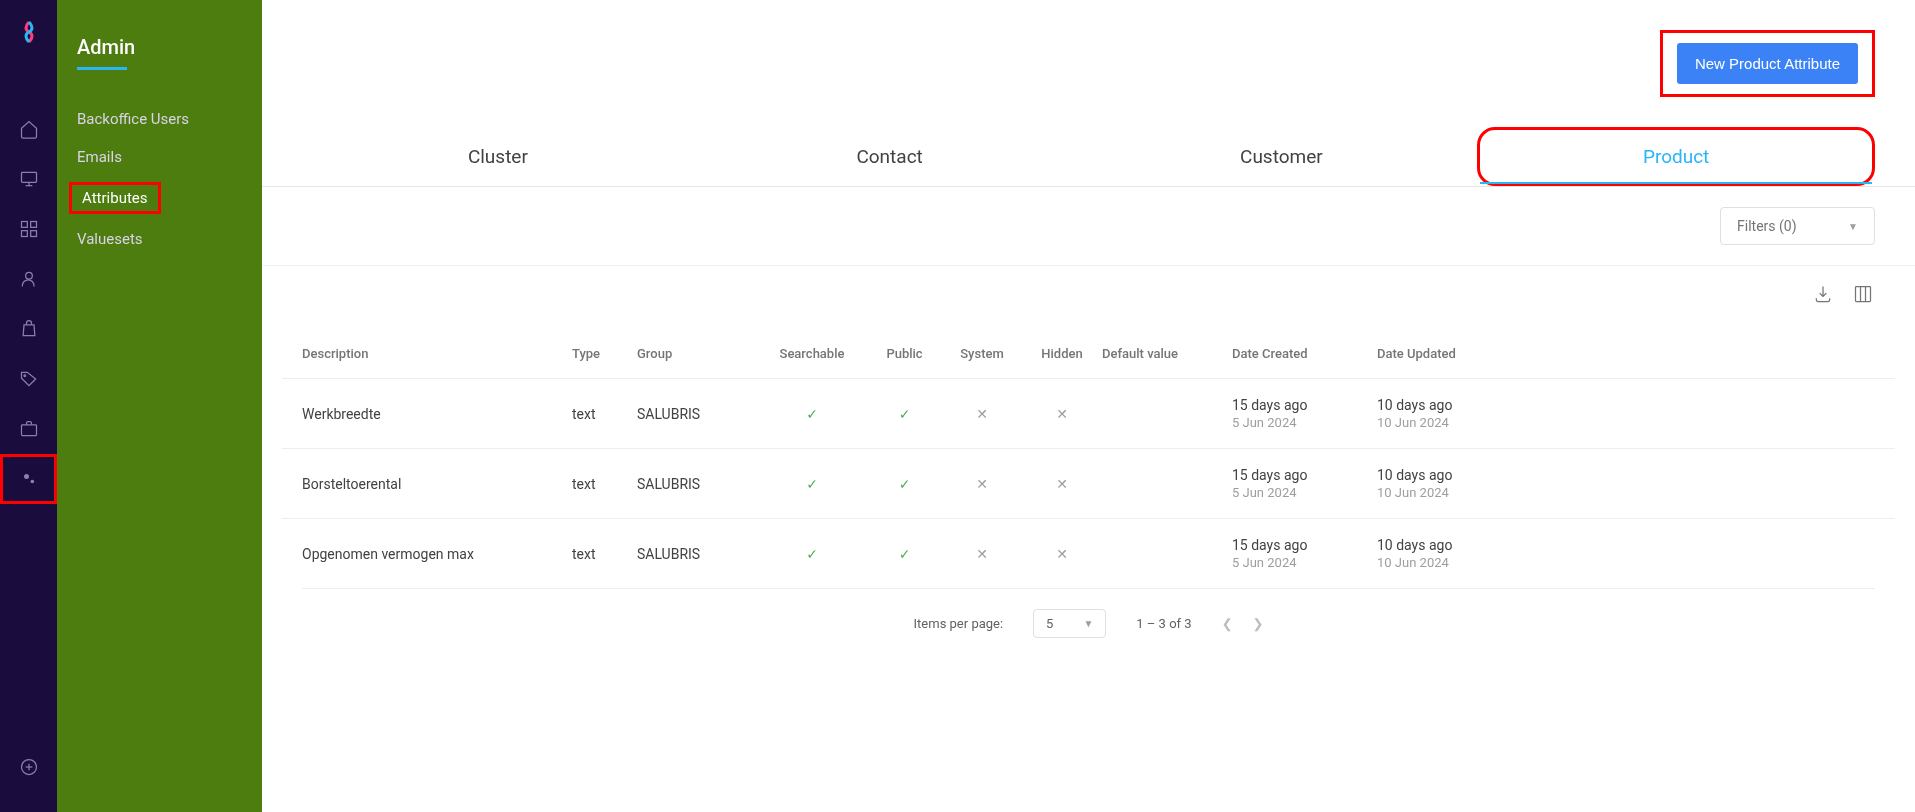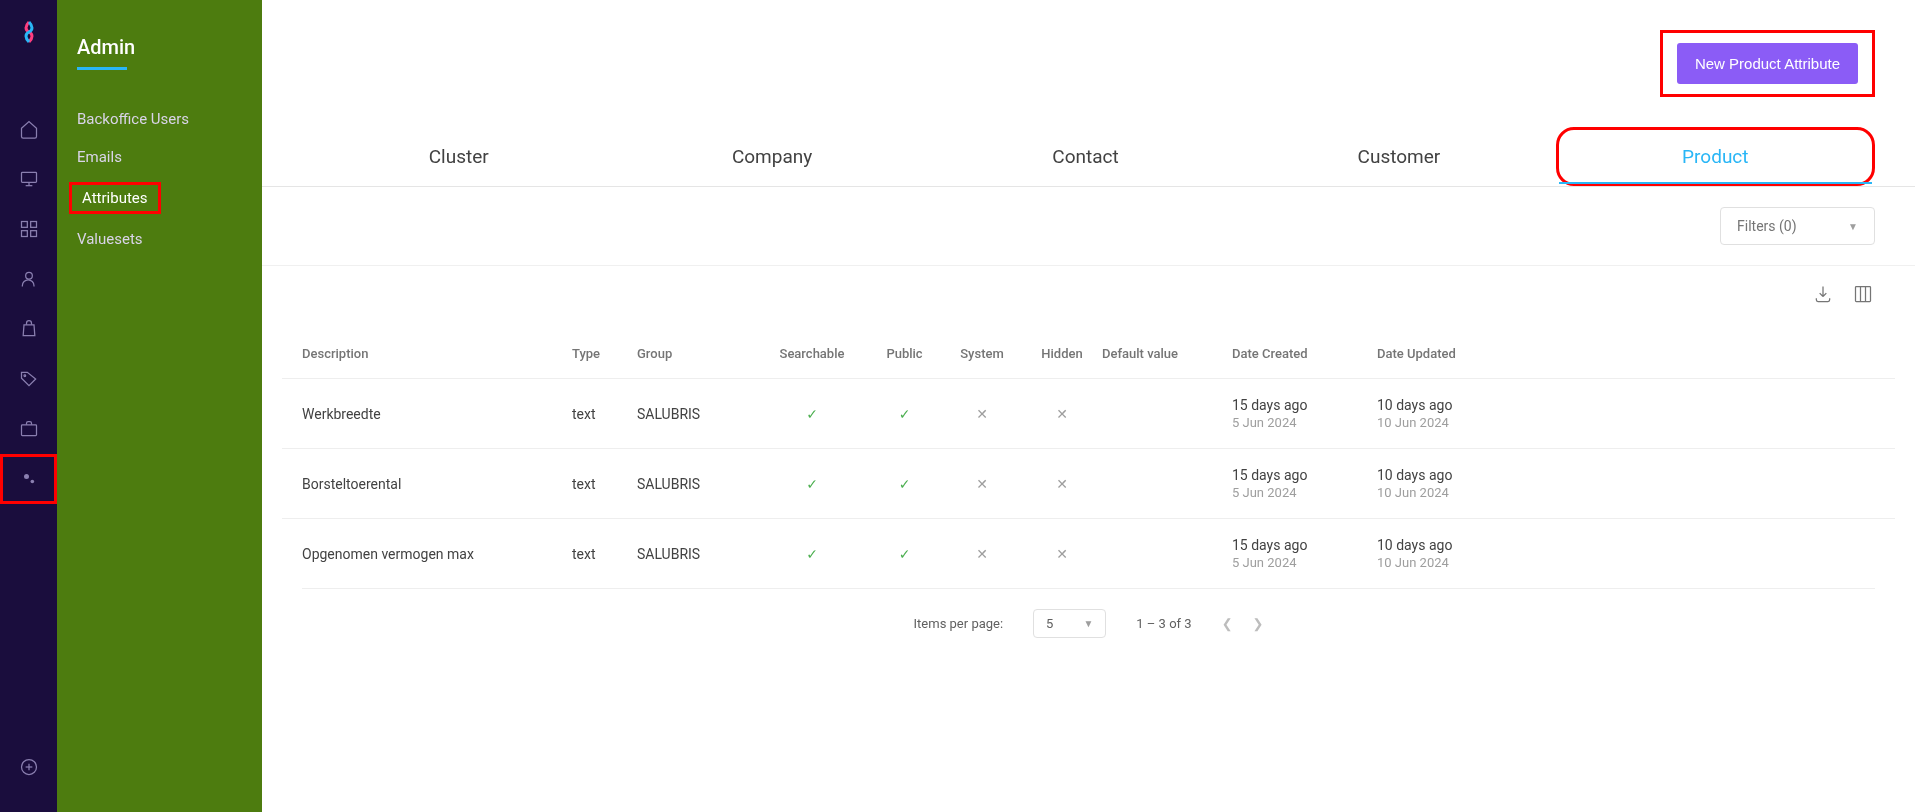--- a/index.html
+++ b/index.html
@@ -87,21 +87,21 @@
 .top-action {
   display: flex;
   justify-content: flex-end;
   padding: 30px 40px 20px 40px;
 }
 .new-btn-wrap {
   border: 3px solid #ff0000;
   padding: 10px 14px;
 }
 .new-btn {
-  background: #8b5cf6;
+  background: #3b82f6;
   color: #ffffff;
   border: none;
   padding: 12px 18px;
   font-size: 15px;
   font-weight: 500;
   border-radius: 3px;
   cursor: pointer;
 }
 .tabs {
   display: flex;
@@ -296,21 +296,20 @@
 
 <div class="main">
   <div class="top-action">
     <div class="new-btn-wrap">
       <button class="new-btn">New Product Attribute</button>
     </div>
   </div>
 
   <div class="tabs">
     <div class="tab">Cluster</div>
-    <div class="tab">Company</div>
     <div class="tab">Contact</div>
     <div class="tab">Customer</div>
     <div class="tab active highlighted-tab">Product</div>
   </div>
 
   <div class="filters-row">
     <div class="filters-dropdown">
       <span>Filters (0)</span>
       <span class="chevron">▼</span>
     </div>

